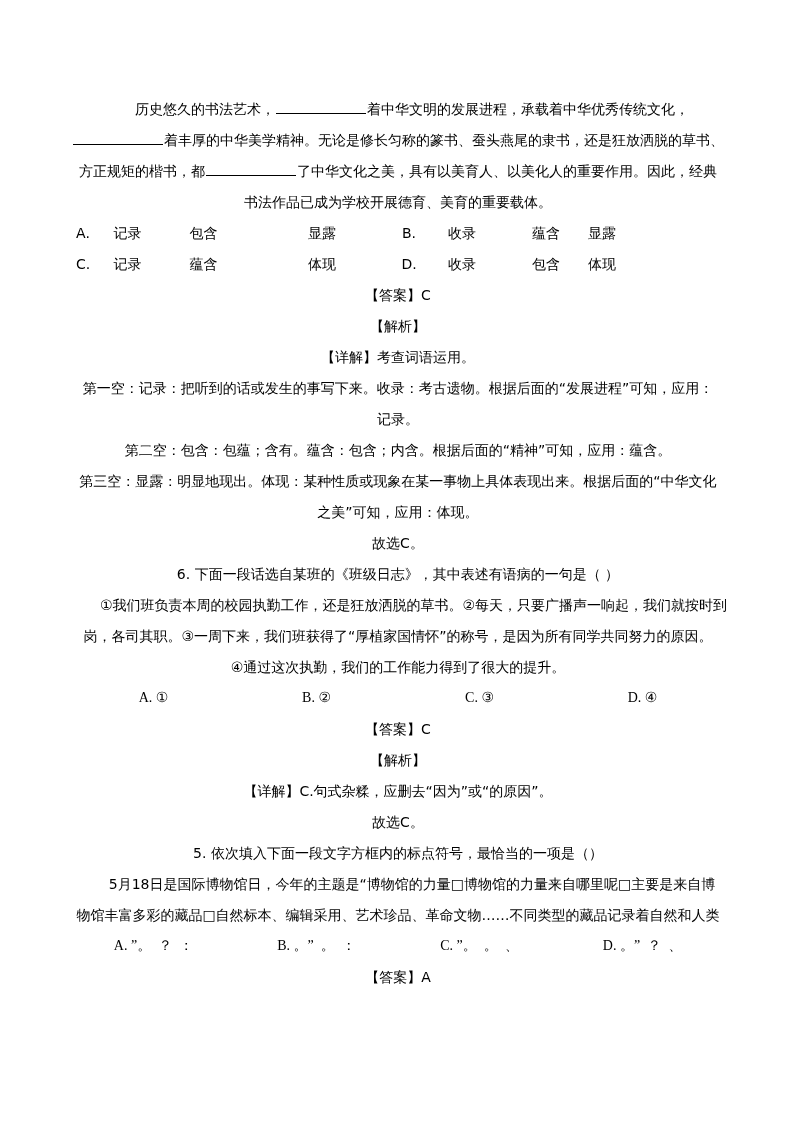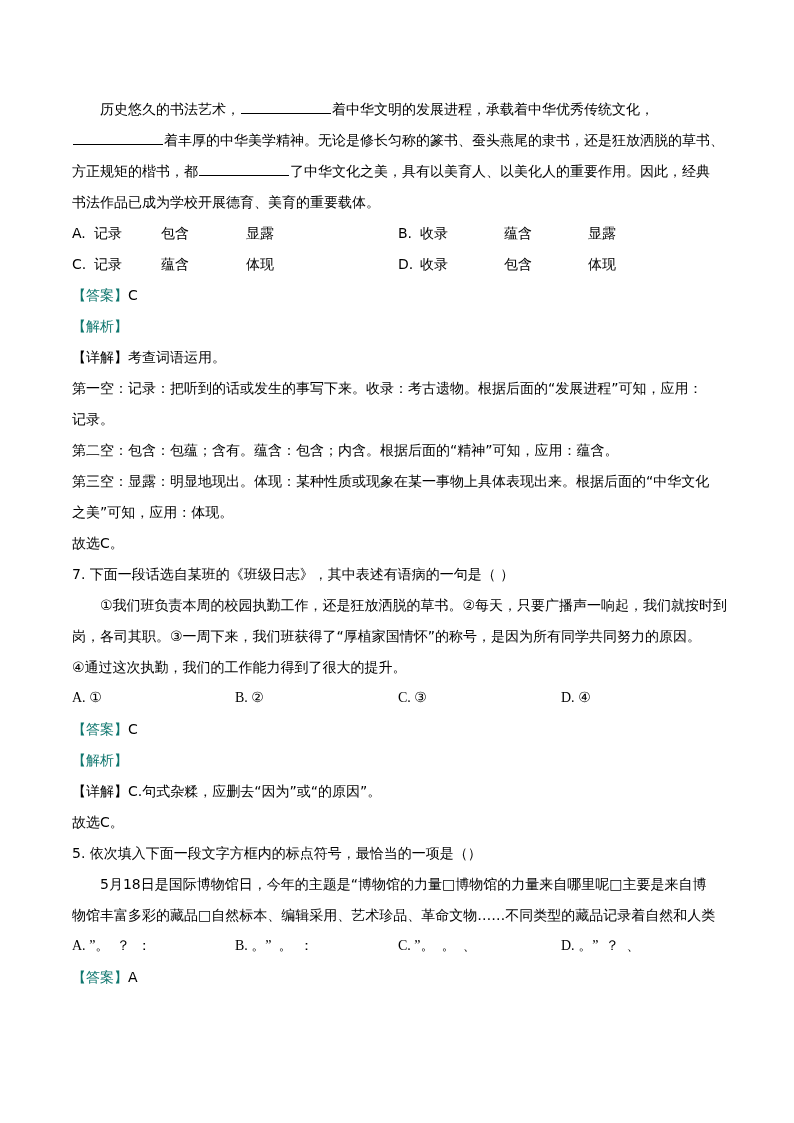--- a/index.html
+++ b/index.html
@@ -1,22 +1,22 @@
 <!DOCTYPE html>
 <html><head>
 <meta charset="utf-8">
 <style>
   html, body { margin: 0; padding: 0; background: #ffffff; }
   body { width: 794px; height: 1123px; position: relative; overflow: hidden;
          font-family: "DejaVu Sans", "Liberation Sans", sans-serif; color: #000; }
-  .page { position: absolute; left: 72px; top: 99px; width: 652px; }
+  .page { position: absolute; left: 72px; top: 99px; width: 652px; text-align: center; }
   .line { height: 31px; line-height: 20px; font-size: 14px; white-space: nowrap; }
   .indent { padding-left: 28px; }
   .blank { display: inline-block; width: 90px; border-bottom: 1px solid #000; height: 14px; vertical-align: baseline; margin: 0 1px; }
-  .tag { color: #0f766e; }
+  .tag { color: #000000; }
   .opts { display: flex; height: 31px; line-height: 20px; font-size: 14px; }
   .opt-cell { display: inline-block; }
   .w4 { width: 163px; display: inline-block; font-family: Liberation Serif, serif; }
 </style>
 </head>
 <body>
 
 <div class="page">
 
   <div class="line indent">
@@ -60,21 +60,21 @@
     <span class="tag">【解析】</span>
   </div>
   <div class="line">【详解】考查词语运用。</div>
   <div class="line">第一空：记录：把听到的话或发生的事写下来。收录：考古遗物。根据后面的“发展进程”可知，应用：</div>
   <div class="line">记录。</div>
   <div class="line">第二空：包含：包蕴；含有。蕴含：包含；内含。根据后面的“精神”可知，应用：蕴含。</div>
   <div class="line">第三空：显露：明显地现出。体现：某种性质或现象在某一事物上具体表现出来。根据后面的“中华文化</div>
   <div class="line">之美”可知，应用：体现。</div>
   <div class="line">故选C。</div>
 
-  <div class="line">7. 下面一段话选自某班的《班级日志》，其中表述有语病的一句是（    ）</div>
+  <div class="line">6. 下面一段话选自某班的《班级日志》，其中表述有语病的一句是（    ）</div>
   <div class="line indent">①我们班负责本周的校园执勤工作，还是狂放洒脱的草书。②每天，只要广播声一响起，我们就按时到</div>
   <div class="line">岗，各司其职。③一周下来，我们班获得了“厚植家国情怀”的称号，是因为所有同学共同努力的原因。</div>
   <div class="line">④通过这次执勤，我们的工作能力得到了很大的提升。</div>
   <div class="opts">
     <span class="w4"><span>A.</span> <span>①</span></span>
     <span class="w4"><span>B.</span> <span>②</span></span>
     <span class="w4"><span>C.</span> <span>③</span></span>
     <span class="w4"><span>D.</span> <span>④</span></span>
   </div>
   <div class="line">

